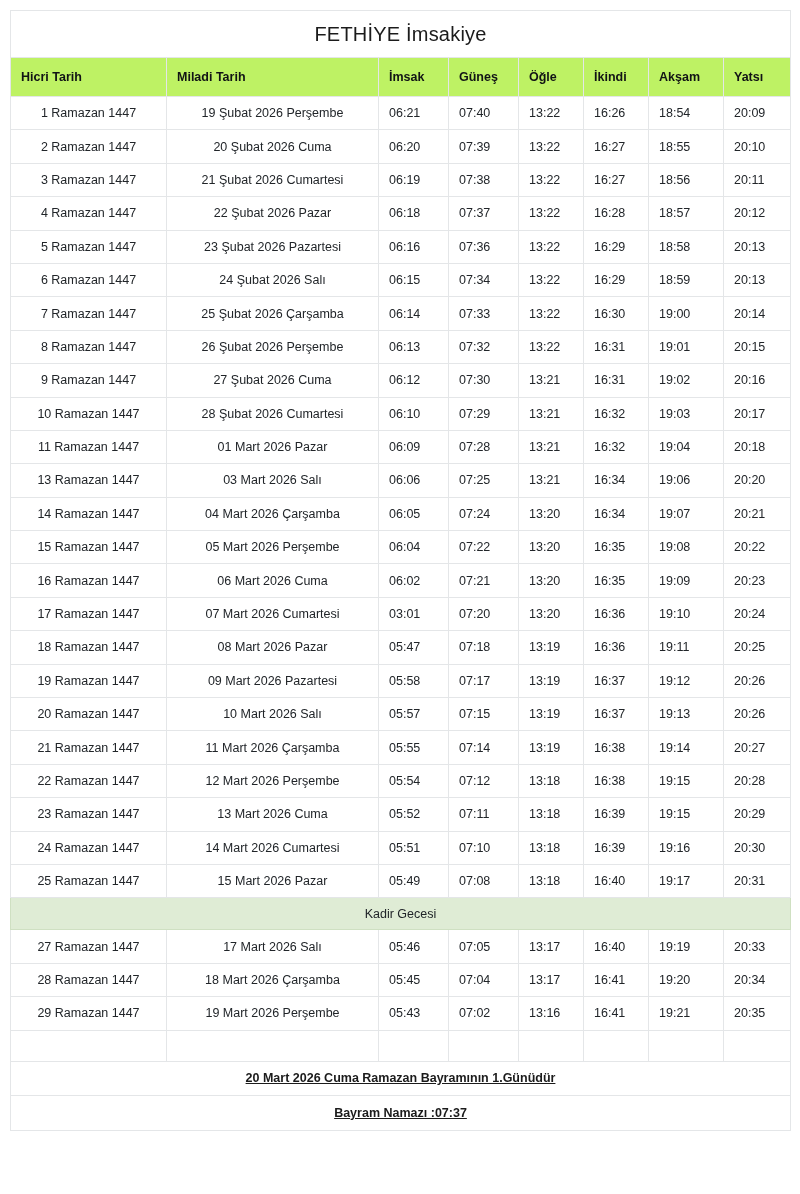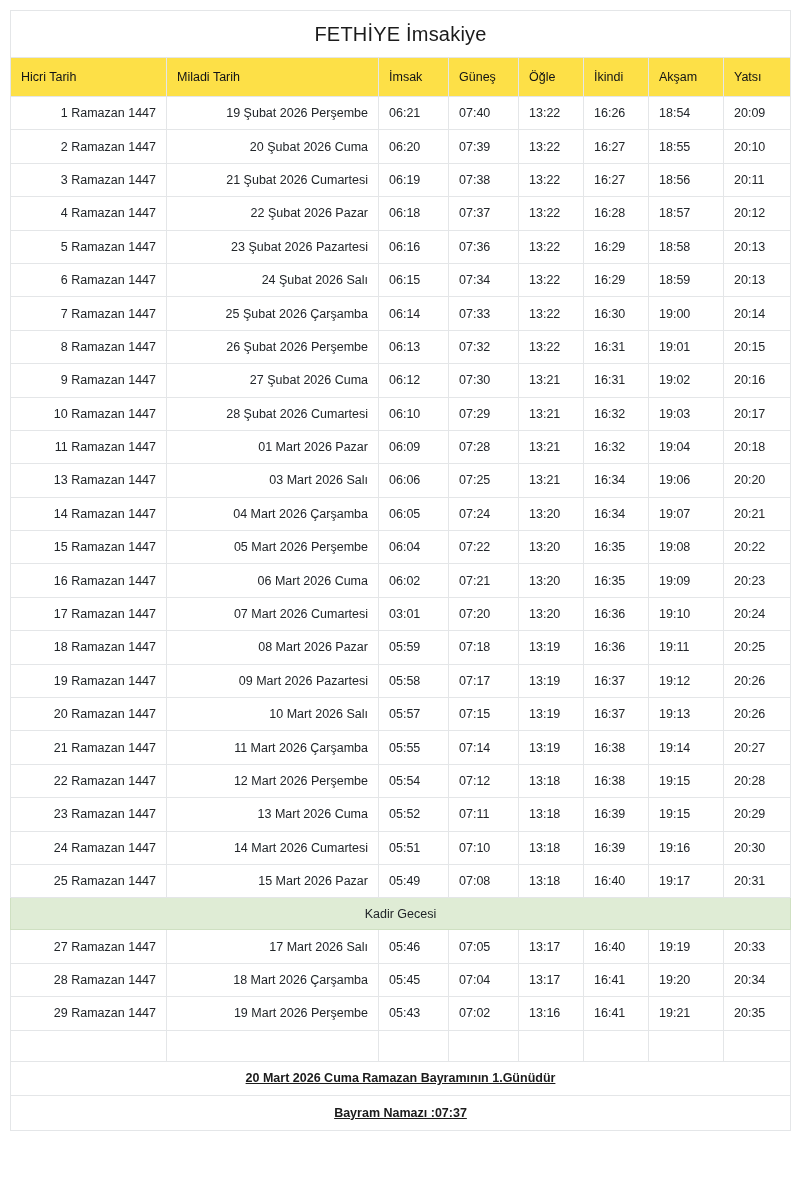--- a/index.html
+++ b/index.html
@@ -45,32 +45,32 @@
     text-align: center;
     font-size: 20px;
     font-weight: normal;
     letter-spacing: .2px;
     color: #1b1b1b;
     border-bottom-color: #e4e6e8;
   }
   
   tr.head-row th {
     height: 38px;
-    font-weight: normal;
+    font-weight: bold;
     font-size: 12.5px;
     color: #111315;
-    background: #fde047;
+    background: #bef264;
   }
   
   tr.data-row td {
     height: 32.4px;
   }
   tr.data-row td.c-hicri,
   tr.data-row td.c-miladi {
-    text-align: right;
+    text-align: center;
   }
   tr.data-row td.c-time {
     text-align: left;
   }
   
   tr.special-row td {
     height: 31px;
     background: #dfecd5;
     text-align: center;
     font-size: 12.5px;
@@ -289,21 +289,21 @@
           <td class="c-time">03:01</td>
           <td class="c-time">07:20</td>
           <td class="c-time">13:20</td>
           <td class="c-time">16:36</td>
           <td class="c-time">19:10</td>
           <td class="c-time">20:24</td>
         </tr>
         <tr class="data-row">
           <td class="c-hicri">18 Ramazan 1447</td>
           <td class="c-miladi">08 Mart 2026 Pazar</td>
-          <td class="c-time">05:59</td>
+          <td class="c-time">05:47</td>
           <td class="c-time">07:18</td>
           <td class="c-time">13:19</td>
           <td class="c-time">16:36</td>
           <td class="c-time">19:11</td>
           <td class="c-time">20:25</td>
         </tr>
         <tr class="data-row">
           <td class="c-hicri">19 Ramazan 1447</td>
           <td class="c-miladi">09 Mart 2026 Pazartesi</td>
           <td class="c-time">05:58</td>

